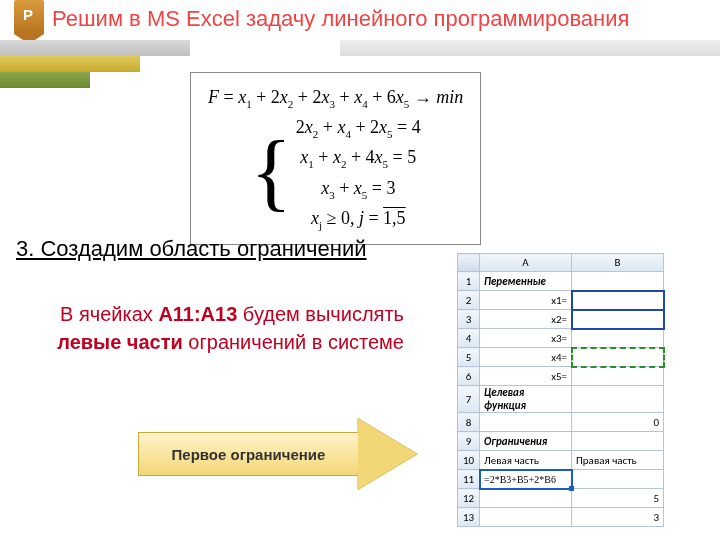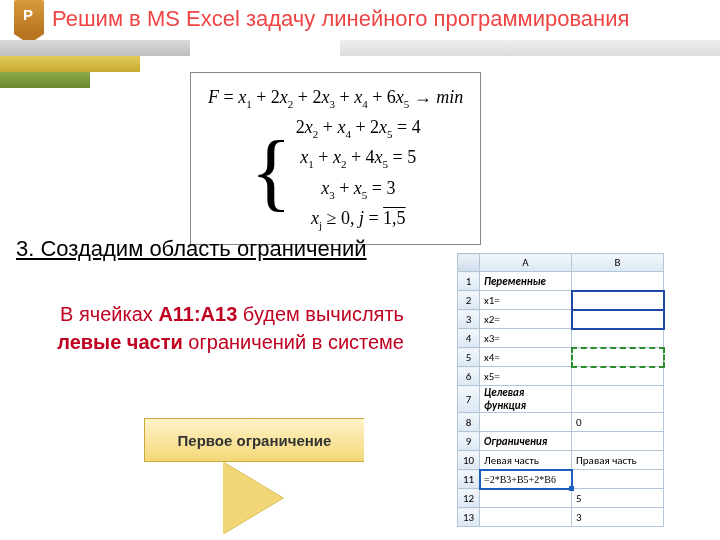--- a/index.html
+++ b/index.html
@@ -55,21 +55,21 @@
     font-size: 22px;
     text-decoration: underline;
   }
   
   .para {
     position: absolute; top: 300px; left: 24px; width: 380px;
     font-size: 20px; color: #c00020; line-height: 1.4; text-align: right;
   }
   .para .bold { font-weight: bold; }
   
-  .arrow-wrap { position: absolute; top: 418px; left: 144px; display:flex; align-items:center;flex-direction:column; }
+  .arrow-wrap { position: absolute; top: 418px; left: 138px; display:flex; align-items:center; }
   .arrow-body {
     width: 220px; height: 44px; background: linear-gradient(#fff3c9,#f3d777);
     border:1px solid #c9a93a; border-right:none;
     display:flex; align-items:center; justify-content:center;
     font-size:15px; font-weight:bold; color:#333;
     position: relative; z-index: 2;
   }
   .arrow-head {
     width:0; height:0;
     border-top: 36px solid transparent;
@@ -93,21 +93,21 @@
     height: 18px;
   }
   .excel th.corner { width: 22px; background: linear-gradient(#eef3f8,#d0dceb); }
   .excel th.colA { width: 92px; }
   .excel th.colB { width: 92px; }
   .excel .rowhdr {
     background: linear-gradient(#f3f7fb,#dbe7f3); text-align:center; width:22px;
   }
   .excel .bold { font-weight: bold; }
   .excel .italic { font-style: italic; }
-  .excel .right { }
+  .excel .right { text-align: right; }
   .excel .sel { outline: 2px solid #1a5fbf; outline-offset:-1px; position:relative;font-family:Liberation Serif, serif; }
   .excel .sel::after {
     content:""; position:absolute; right:-3px; bottom:-3px; width:5px; height:5px; background:#1a5fbf;
   }
   .excel .range {
     outline: 2px solid #1e49a6; outline-offset: -1px;
   }
   .range-marker { outline: 2px dashed #2a8f2a; outline-offset:-1px; }
 </style>
 </head>

